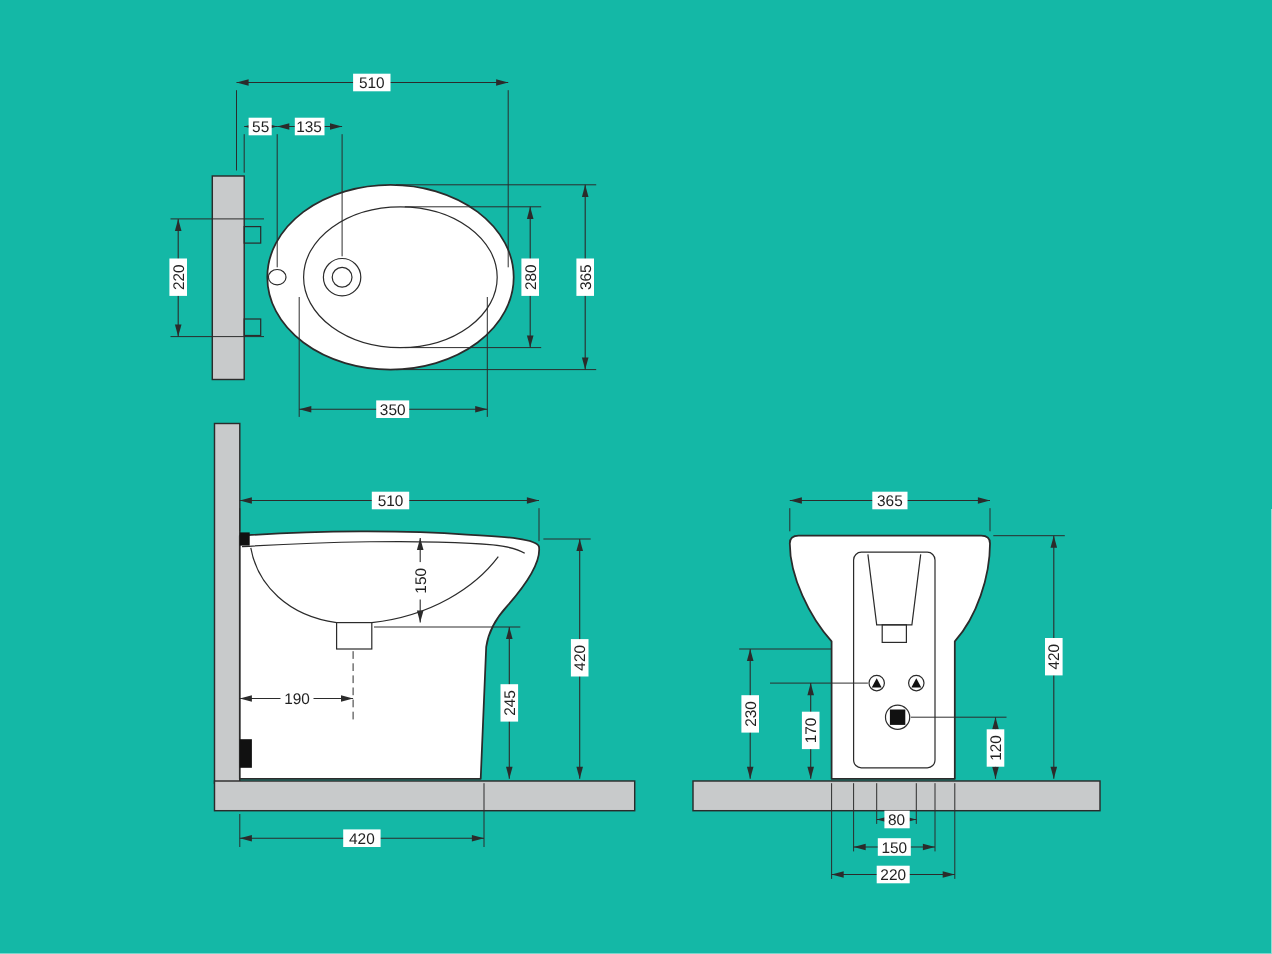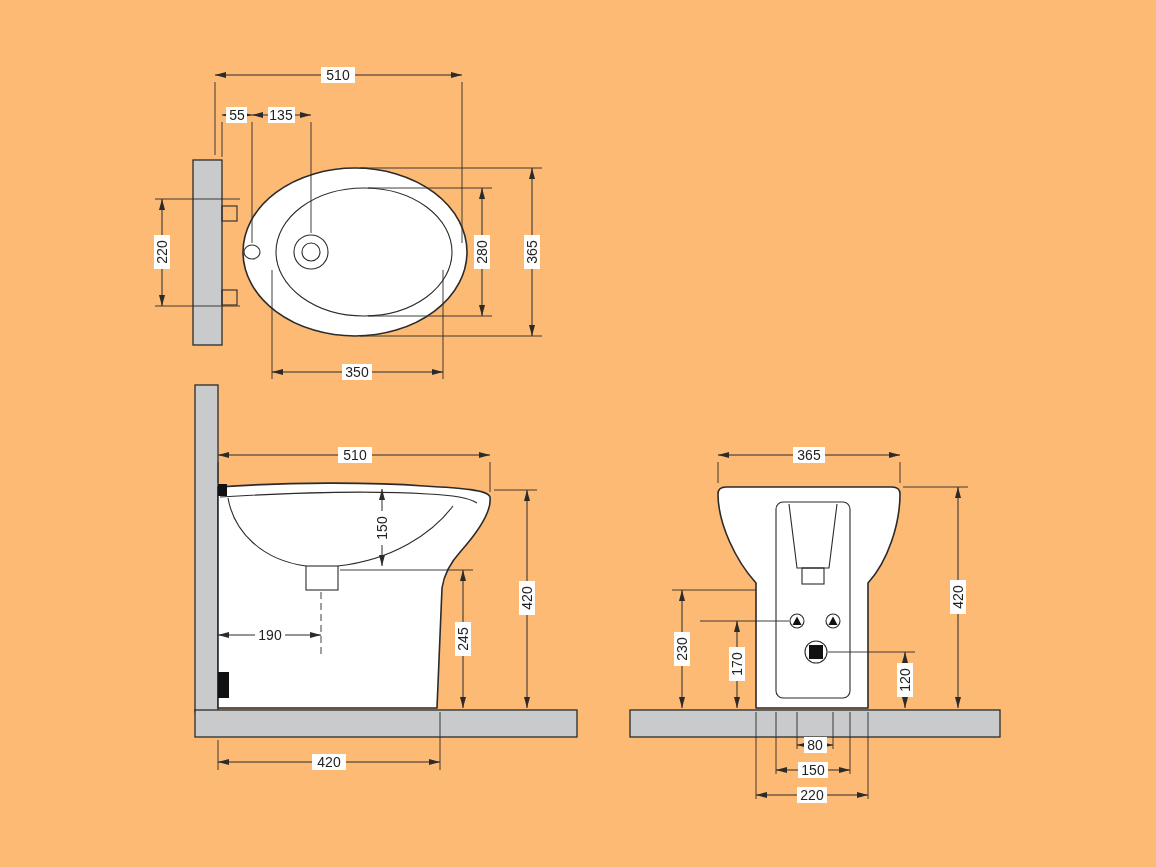--- a/index.html
+++ b/index.html
@@ -1,17 +1,17 @@
 <!DOCTYPE html>
 <html><head>
 <meta charset="utf-8">
 <style>
   html,body{margin:0;padding:0;background:#ffffff;}
   body{font-family:"Liberation Sans", sans-serif;}
-  .stage{position:relative;width:1156px;height:867px;background:#fdba74;overflow:hidden;}
+  .stage{position:relative;width:1156px;height:867px;background:#14b8a6;overflow:hidden;}
   svg{display:block;}
   .outline{fill:#ffffff;stroke:#2b2b2b;stroke-width:1.6;stroke-linejoin:round;}
   .thin{fill:none;stroke:#2b2b2b;stroke-width:1.1;}
   .solidblk{fill:#111111;stroke:none;}
   .grayfill{stroke:#2b2b2b;stroke-width:1.3;}
   .dim{stroke:#2b2b2b;stroke-width:1;fill:none;}
   .ext{stroke:#2b2b2b;stroke-width:0.9;fill:none;}
   .cline{stroke:#2b2b2b;stroke-width:0.9;fill:none;stroke-dasharray:7 4;}
   .mask{fill:#ffffff;stroke:none;}
   .dimtxt{font:14px "Liberation Sans", sans-serif;fill:#222222;text-anchor:middle;dominant-baseline:central;}

